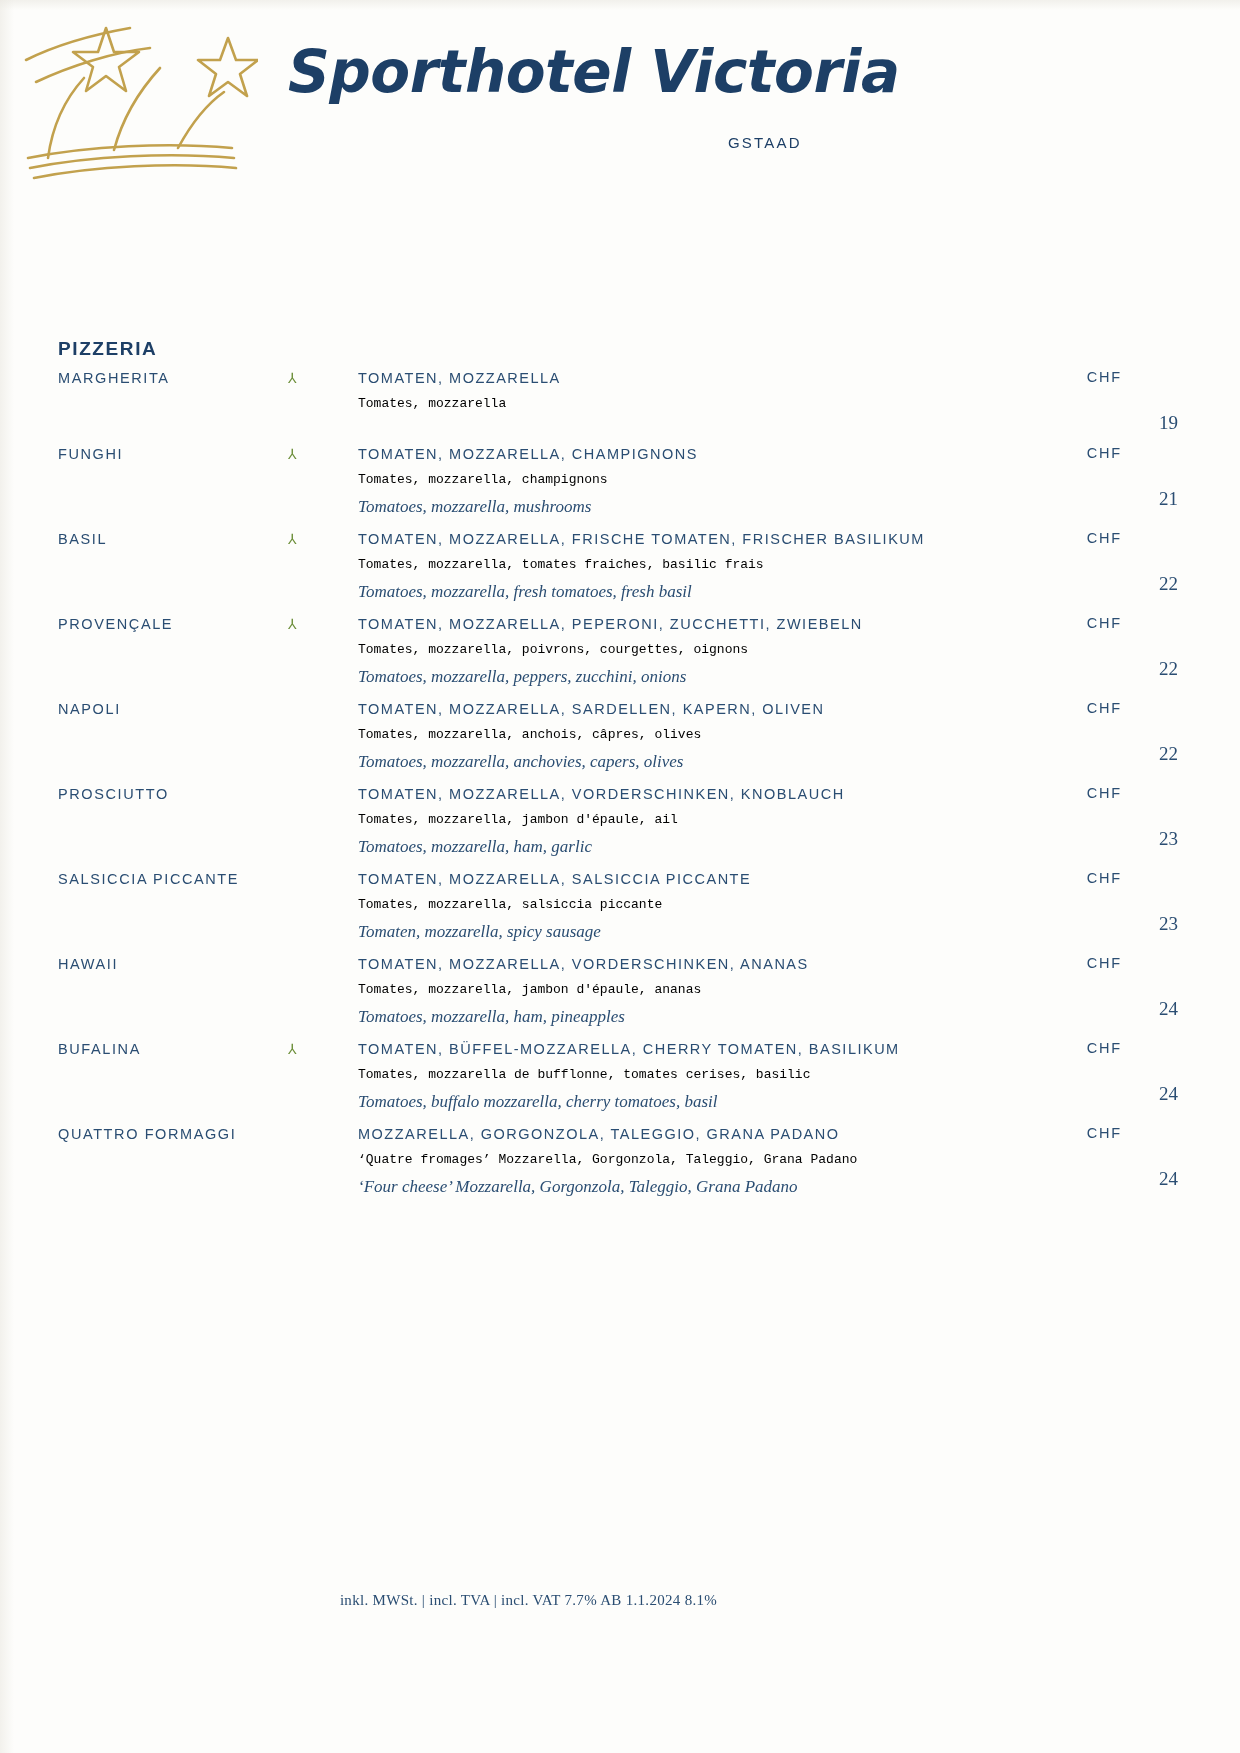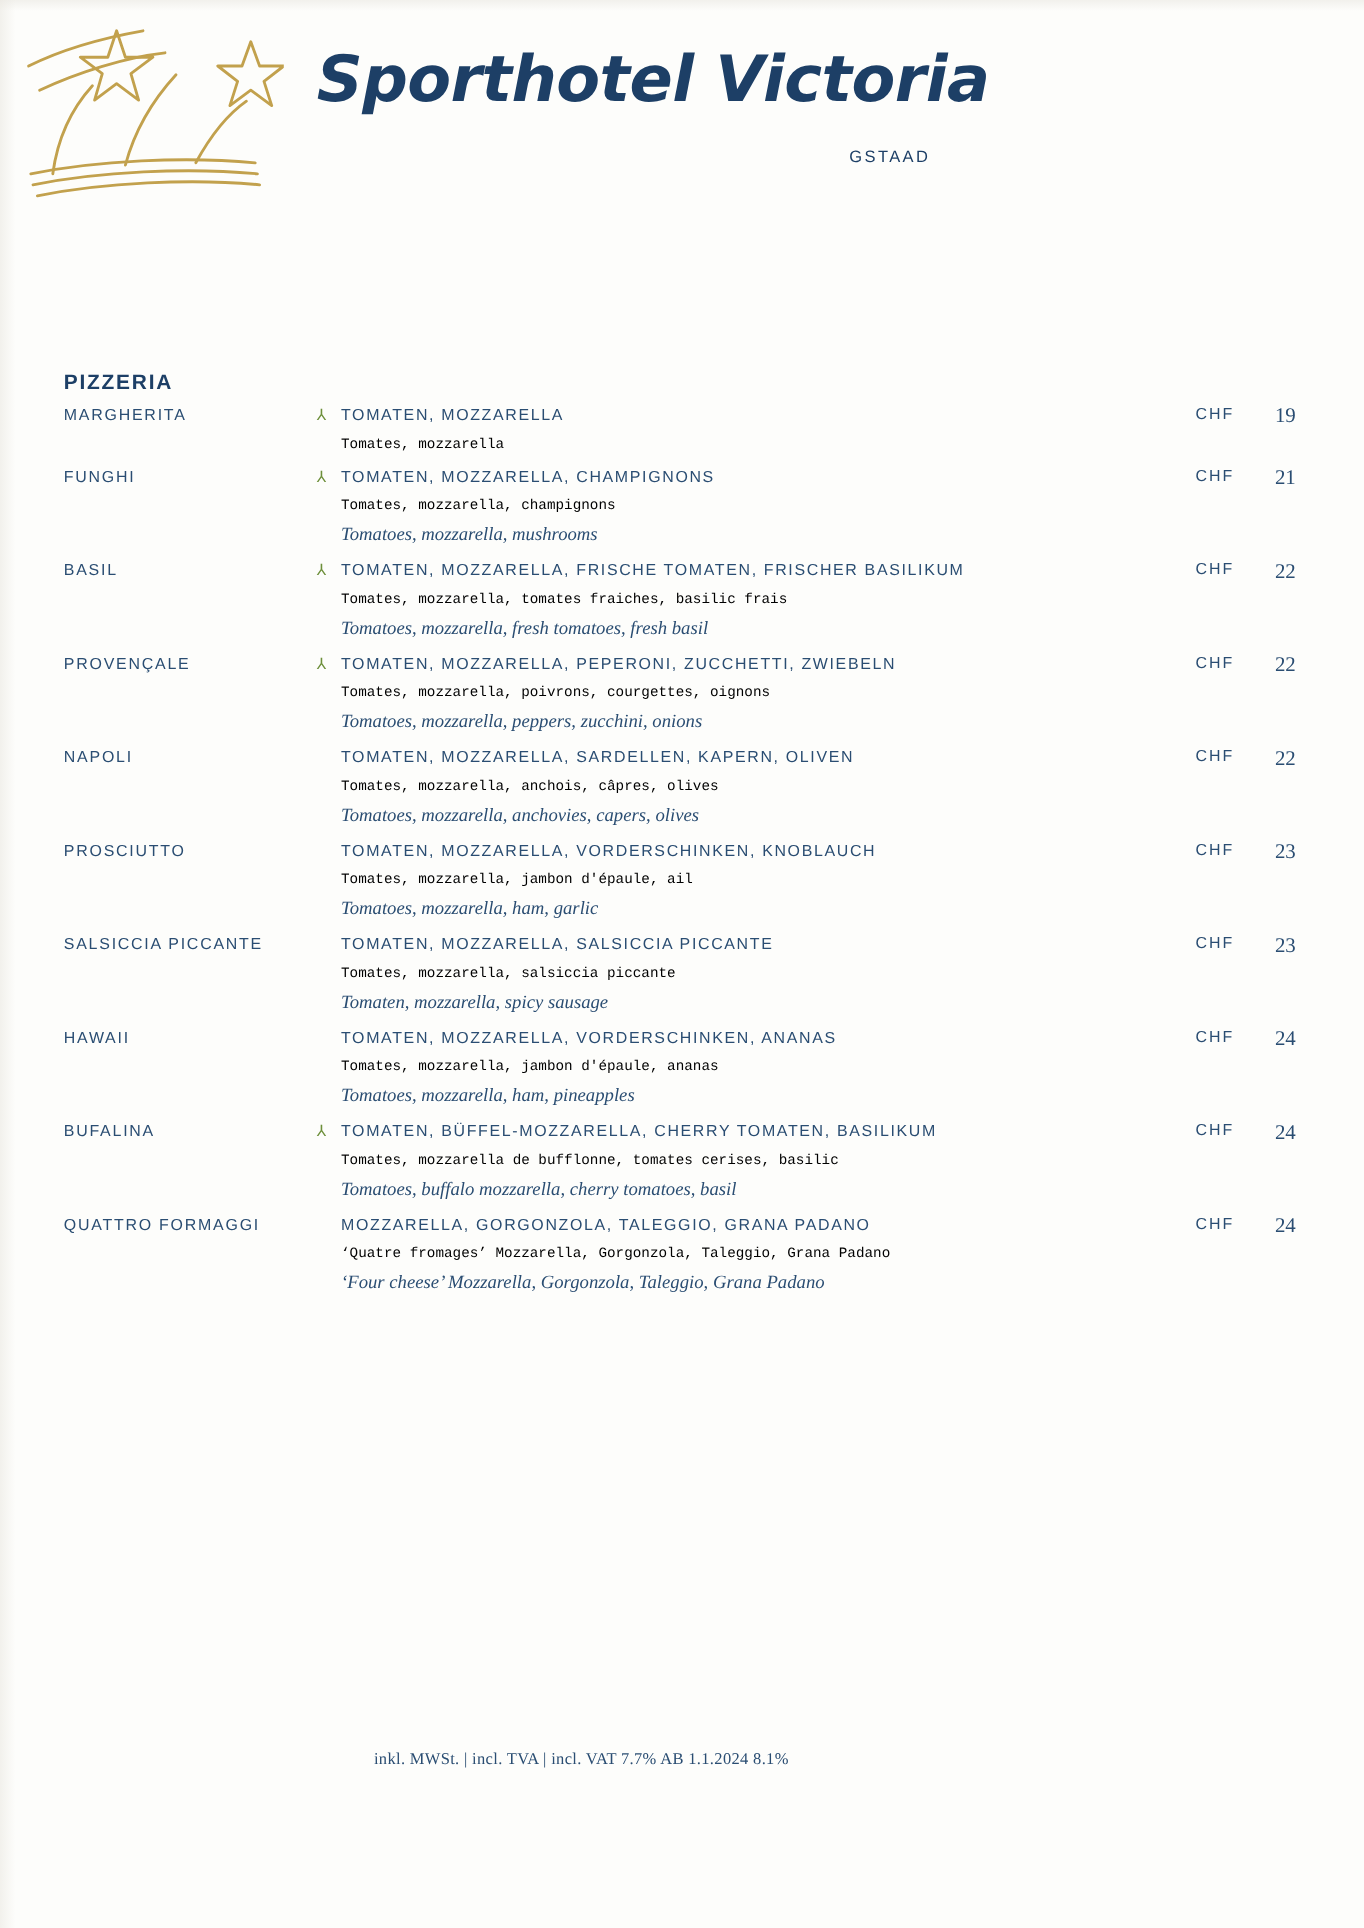--- a/index.html
+++ b/index.html
@@ -48,21 +48,20 @@
     color: #1d3f66;
     white-space: nowrap;
   }
   .brand-sub {
     position: absolute;
     left: 728px;
     top: 134px;
     font-size: 15px;
     letter-spacing: 2.2px;
     color: #1d3f66;
-    margin-left: 44px;
   }
 
   
   .menu {
     position: absolute;
     left: 58px;
     top: 338px;
     width: 1120px;
   }
   .section-title {
@@ -100,20 +99,21 @@
     width: 12px;
     height: 14px;
     color: #6d8f3a;
     font-size: 14px;
     line-height: 14px;
     font-family: "DejaVu Sans", sans-serif;
   }
   .col-desc {
     flex: 1 1 auto;
     padding-right: 10px;
+    margin-left: 48px;
   }
   .desc-de {
     font-size: 14.5px;
     letter-spacing: 1.5px;
     line-height: 1.45;
     color: #2a4d72;
   }
   .desc-fr {
     font-family: Liberation Mono, monospace;
     font-size: 13px;
@@ -139,20 +139,21 @@
     padding-top: 1px;
   }
   .col-price {
     width: 56px;
     flex: 0 0 56px;
     font-family: "Liberation Serif", serif;
     font-size: 19px;
     color: #2a4d72;
     text-align: right;
     padding-top: 0px;
+    margin-top: 44px;
   }
 
   
   .footer {
     position: absolute;
     left: 0;
     top: 1592px;
     width: 1057px;
     text-align: center;
     font-family: "Liberation Serif", serif;

